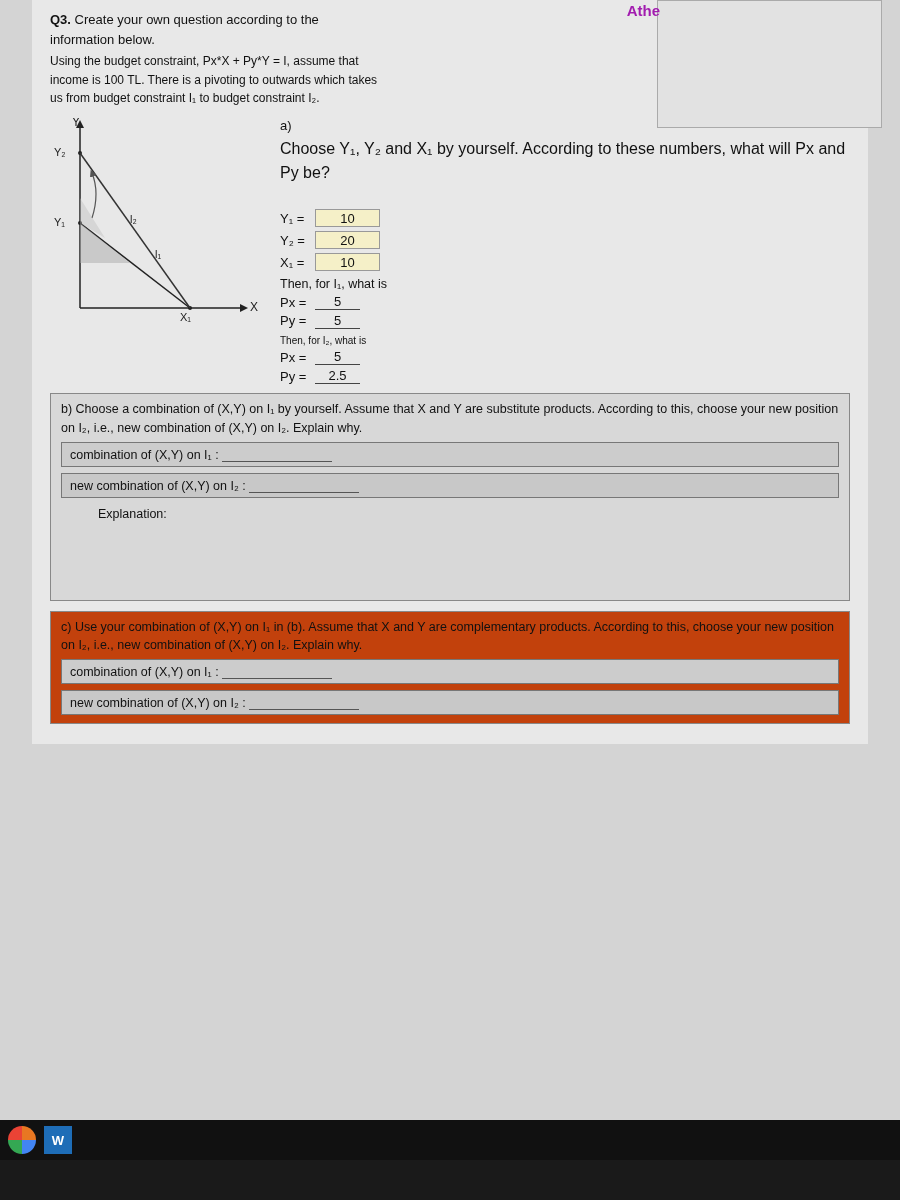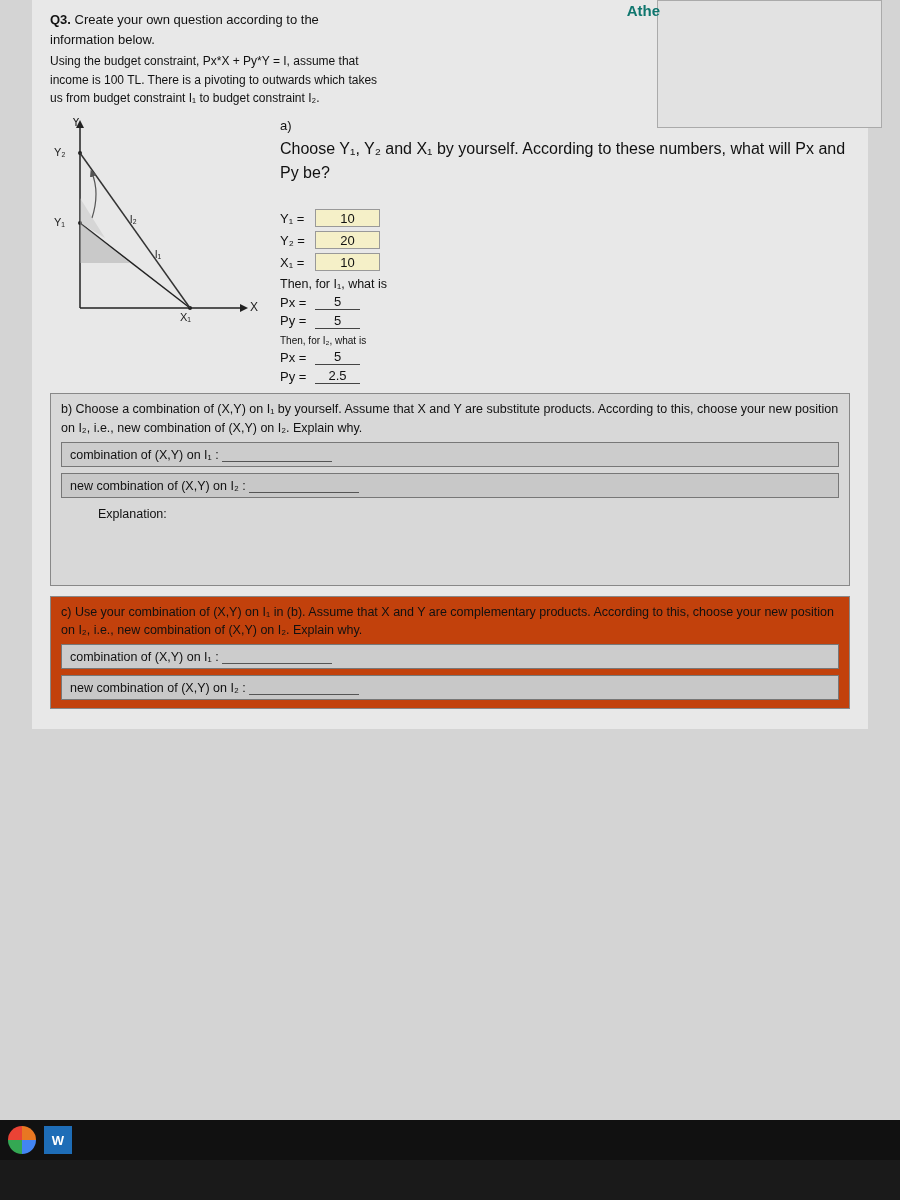--- a/index.html
+++ b/index.html
@@ -26,21 +26,21 @@
       padding: 10px 18px 10px 18px;
     }
   </style>
 </head>
 <body>
 
 <div class="main-content">
 
   <div style="position:absolute;top:0;right:18px;width:225px;height:128px;border:1px solid #aaa;background:#e2e2e2;"></div>
 
-  <div style="position:absolute;top:2px;right:240px;font-size:15px;font-weight:bold;color:#0f766e;">Athe</div>
+  <div style="position:absolute;top:2px;right:240px;font-size:15px;font-weight:bold;color:#a21caf;">Athe</div>
 
   <div class="paper">
 
     <div style="display:flex;flex-direction:row;margin-bottom:2px;">
       <div style="width:335px;">
         <p style="font-size:13px;line-height:1.55;">
           <span style="font-weight:bold;">Q3.</span>
           <span>Create your own question according to the information below.</span>
         </p>
         <p style="font-size:12px;line-height:1.55;margin-top:2px;">Using the budget constraint, Px*X + Py*Y = I, assume that income is 100 TL. There is a pivoting to outwards which takes us from budget constraint I₁ to budget constraint I₂.</p>
@@ -124,21 +124,21 @@
           <span style="min-width:35px;">Px =</span>
           <span style="display:inline-block;border-bottom:1px solid #444;min-width:45px;text-align:center;">5</span>
         </div>
         <div style="display:flex;align-items:center;margin-bottom:3px;font-size:13px;">
           <span style="min-width:35px;">Py =</span>
           <span style="display:inline-block;border-bottom:1px solid #444;min-width:45px;text-align:center;">2.5</span>
         </div>
       </div>
     </div>
 
-    <div style="border:1px solid #888;background:#d8d8d8;padding:6px 10px 5px 10px;margin-bottom:10px;">
+    <div style="border:1px solid #888;background:#d8d8d8;padding:6px 10px 20px 10px;margin-bottom:10px;">
       <p style="font-size:12.5px;line-height:1.5;margin-bottom:4px;">b) Choose a combination of (X,Y) on I₁ by yourself. Assume that X and Y are substitute products. According to this, choose your new position on I₂, i.e., new combination of (X,Y) on I₂. Explain why.</p>
       <div style="border:1px solid #777;background:#ccc;padding:4px 8px;margin-bottom:6px;">
         <span style="font-size:12.5px;">combination of (X,Y) on I₁ :</span>
         <span style="display:inline-block;border-bottom:1px solid #555;min-width:110px;height:14px;vertical-align:bottom;"></span>
       </div>
 
       <div style="border:1px solid #777;background:#c8c8c8;padding:4px 8px;margin-bottom:4px;">
         <span style="font-size:12.5px;">new combination of (X,Y) on I₂ :</span>
         <span style="display:inline-block;border-bottom:1px solid #555;min-width:110px;height:14px;vertical-align:bottom;"></span>
       </div>

